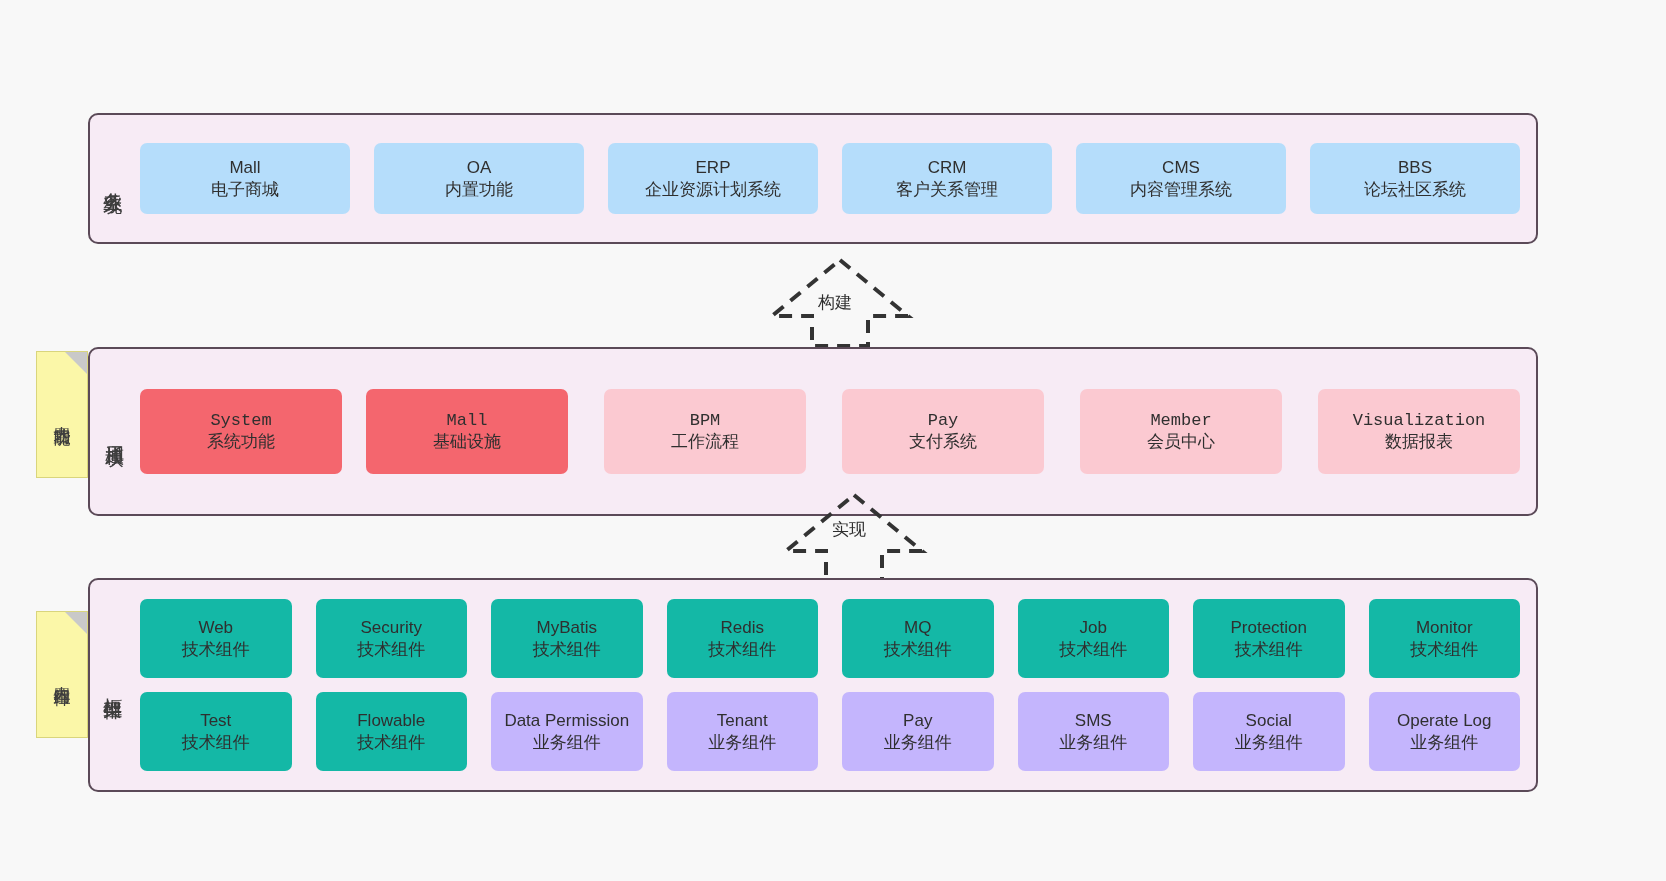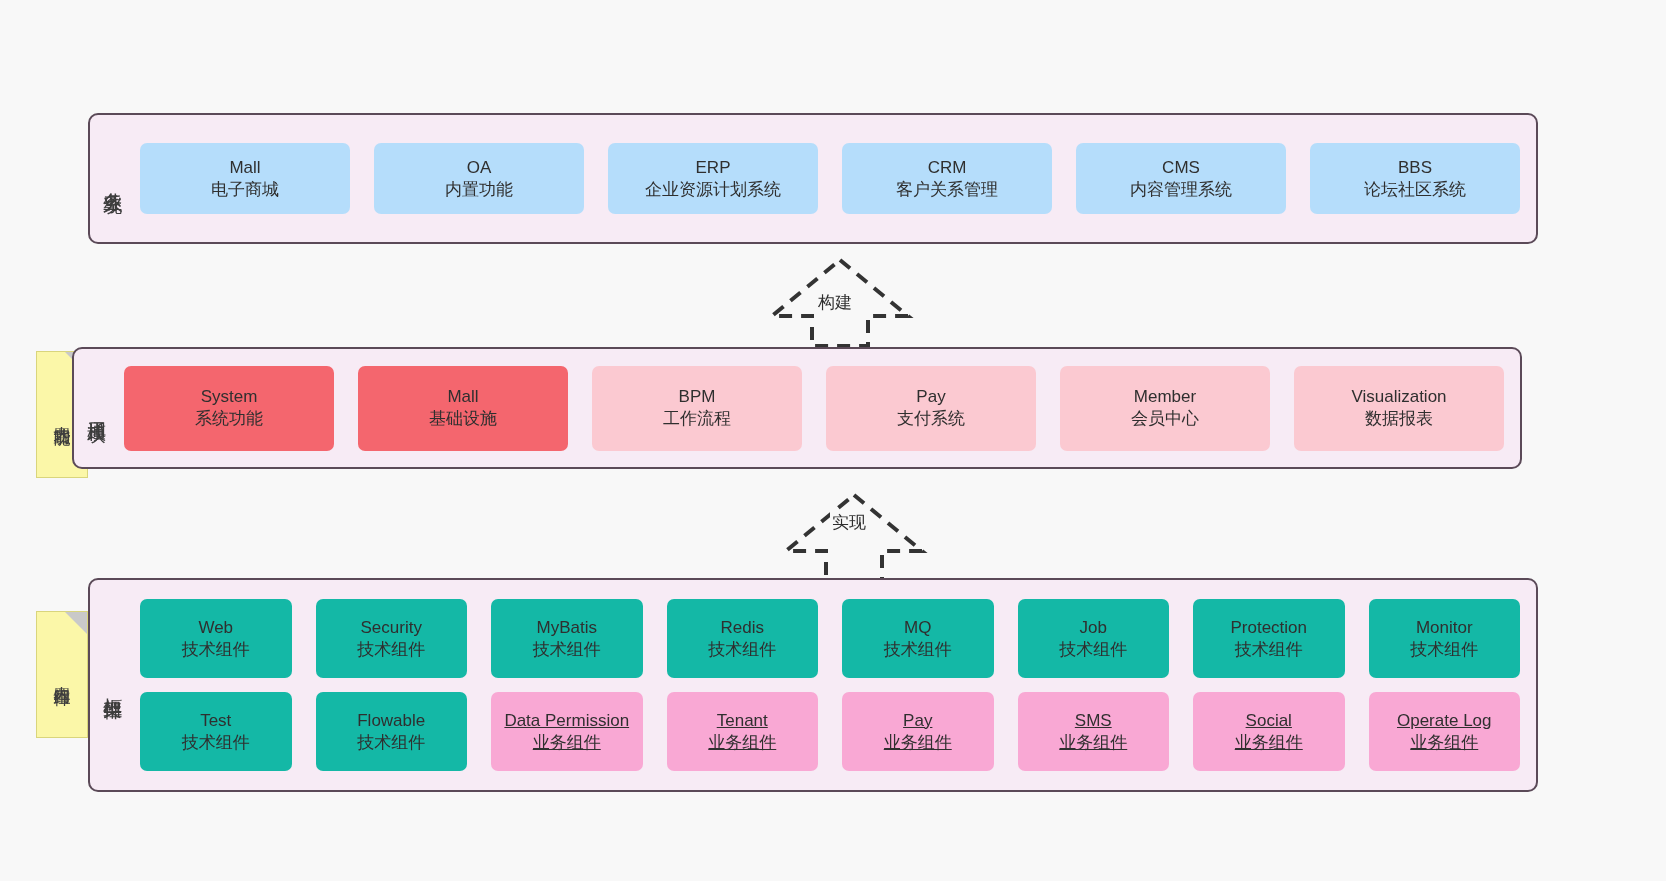--- a/index.html
+++ b/index.html
@@ -70,38 +70,39 @@
     color: #2f2f2f;
     padding: 6px 4px;
     box-sizing: border-box;
   }
   .cell .t1 { display: block; }
   .cell .t2 { display: block; }
 
   
   .c-blue        { background: #b5ddfb; }
   .c-red         { background: #f4666e; }
-  .c-pink        { background: #fbc9d1; }
+  .c-pink        { background: #fbc9d1; margin-left: 12px; }
   .c-green       { background: #14b8a6; }
-  .c-lightgreen  { background: #f9a8d4; text-decoration: underline; }
+  .c-lightgreen  { background: #c4b5fd; }
 
   
   #layer-business {
     left: 88px;
     top: 113px;
     width: 1450px;
     height: 131px;
   }
   #layer-business .cell { height: 71px; }
 
   #layer-common {
-    left: 72px;
+    left: 88px;
     top: 347px;
     width: 1450px;
-    height: 122px;
+    height: 169px;
+    font-family: Liberation Mono, monospace;
   }
   #layer-common .cell { height: 85px; }
 
   #layer-framework {
     left: 88px;
     top: 578px;
     width: 1450px;
     height: 214px;
   }
   #layer-framework .cell { height: 79px; }
@@ -155,21 +156,21 @@
     position: absolute;
     font-size: 17px;
     color: #2f2f2f;
     background: #f8f8f8;
     padding: 0 2px;
     white-space: nowrap;
   }
   #arrow-build  { left: 756px; top: 256px; width: 168px; height: 92px; }
   #arrow-build .arrow-label  { left: 60px; top: 35px; }
   #arrow-impl   { left: 770px; top: 491px; width: 168px; height: 92px; }
-  #arrow-impl .arrow-label   { left: 60px; top: 20px; }
+  #arrow-impl .arrow-label   { left: 60px; top: 27px; }
 </style>
 </head>
 <body>
 
 <div class="canvas">
 
   <div class="layer" id="layer-business">
     <div class="layer-title">业务系统</div>
     <div class="layer-body">
       <div class="row">

